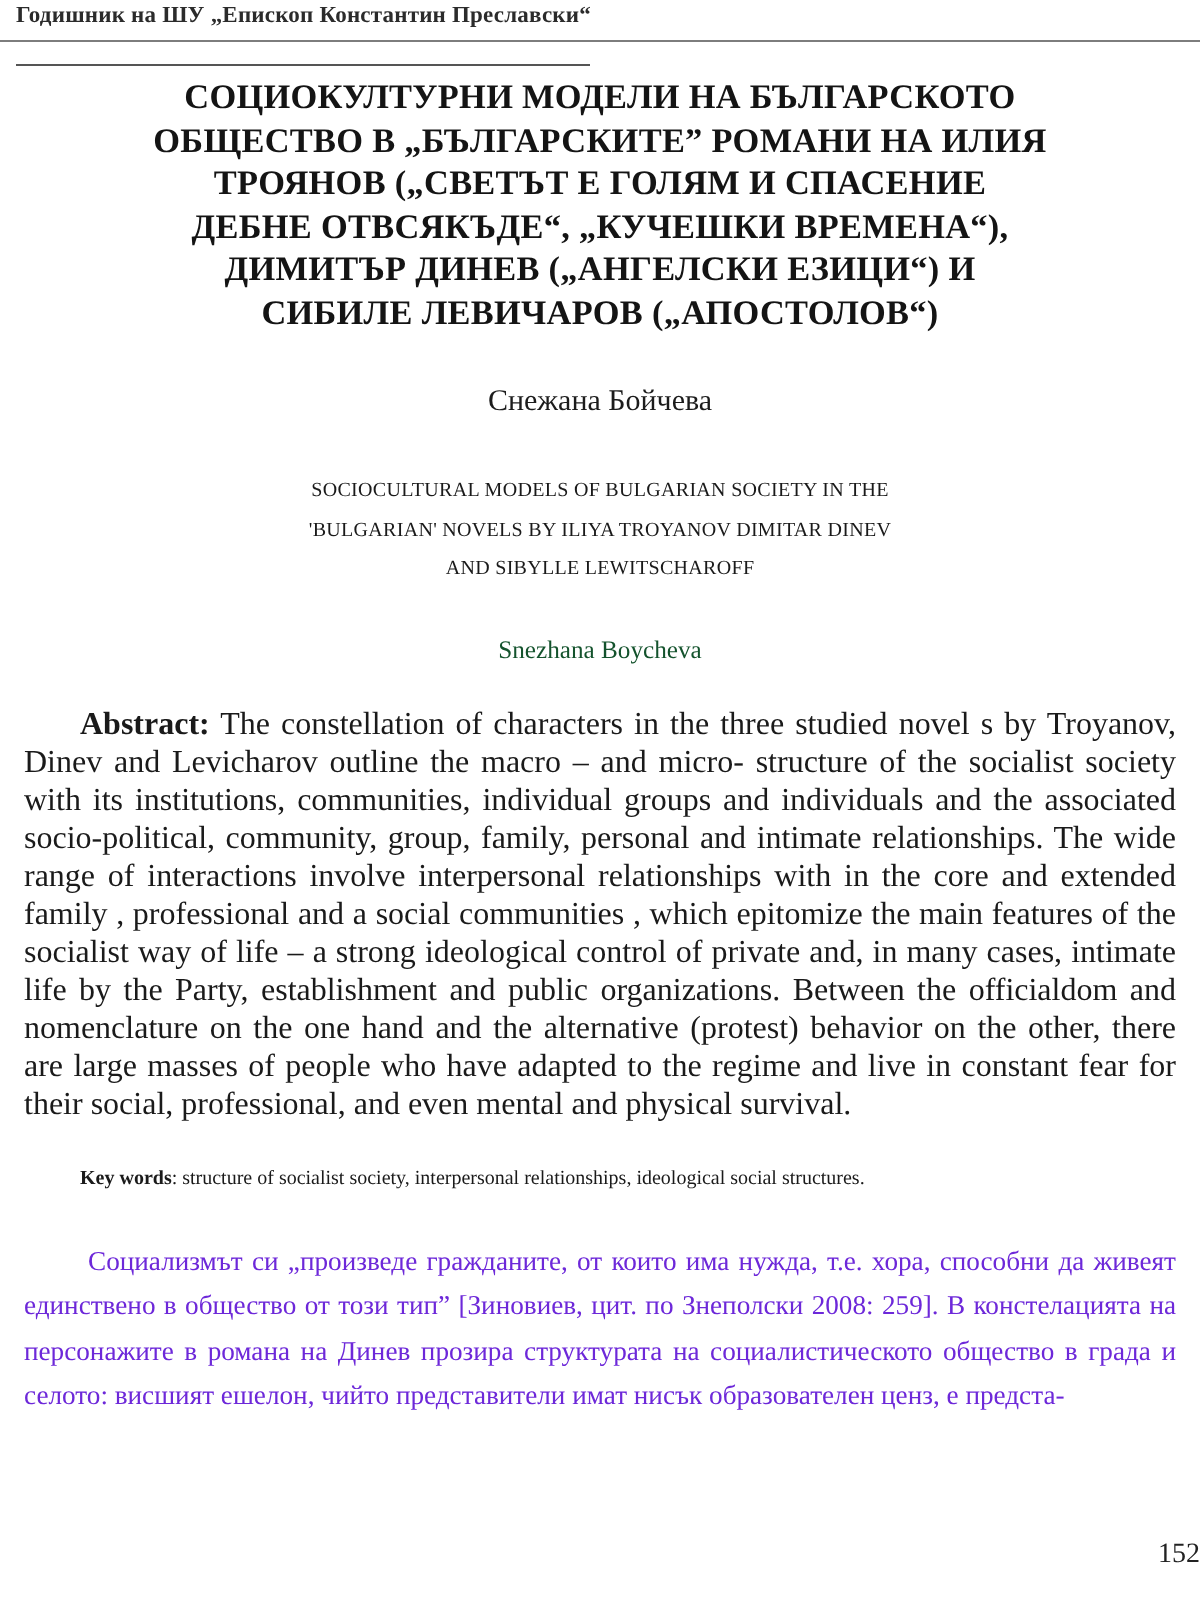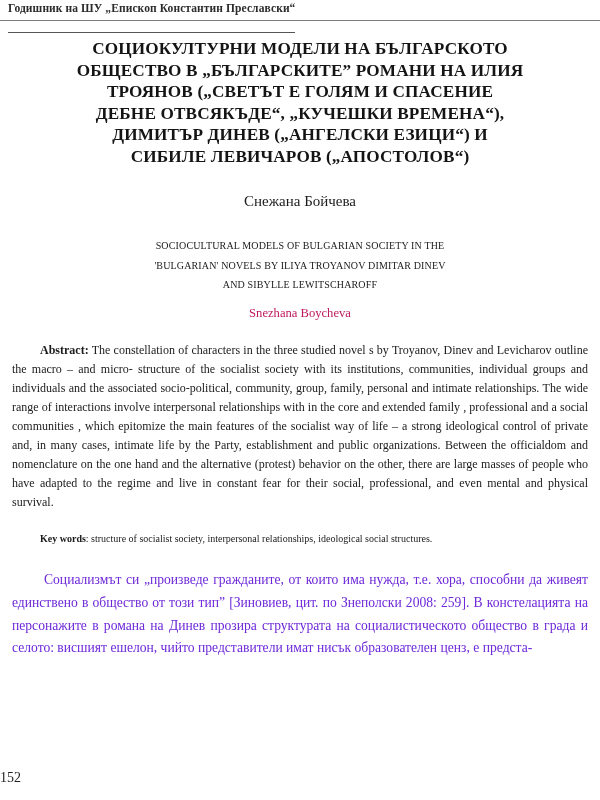--- a/index.html
+++ b/index.html
@@ -85,28 +85,28 @@
     margin-top: 26px;
     color: #1a1a1a;
     letter-spacing: 0.15px;
   }
   .title-en .tline { display: block; white-space: nowrap; }
 
   .author-en {
     text-align: center;
     font-size: 12.6px;
     line-height: 16px;
-    margin-top: 10px;
-    color: #be185d;
+    margin-top: 22px;
+    color: #14532d;
   }
 
   
   .abstract {
     margin-top: 20px;
-    font-size: 12px;
+    font-size: 16px;
     line-height: 19.1px;
     text-align: justify;
     text-justify: inter-word;
     text-indent: 28px;
     color: #1a1a1a;
     hyphens: none;
   }
   .abstract b { font-weight: bold; }
 
   .keywords {
@@ -128,21 +128,21 @@
     text-indent: 32px;
     color: #6d28d9;
   }
 
   
   .folio {
     position: absolute;
     bottom: 14px;
     left: 0;
     width: 600px;
-    text-align: left;
+    text-align: right;
     font-size: 14px;
     color: #222;
   }
 </style>
 </head>
 <body>
 
 <div class="page">
 
   <div class="running-head">

